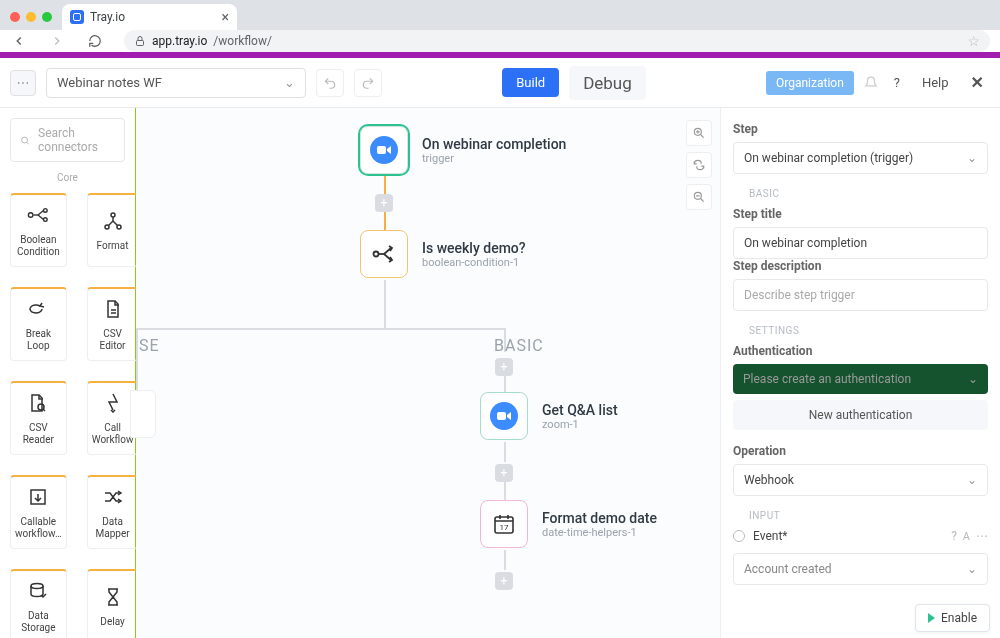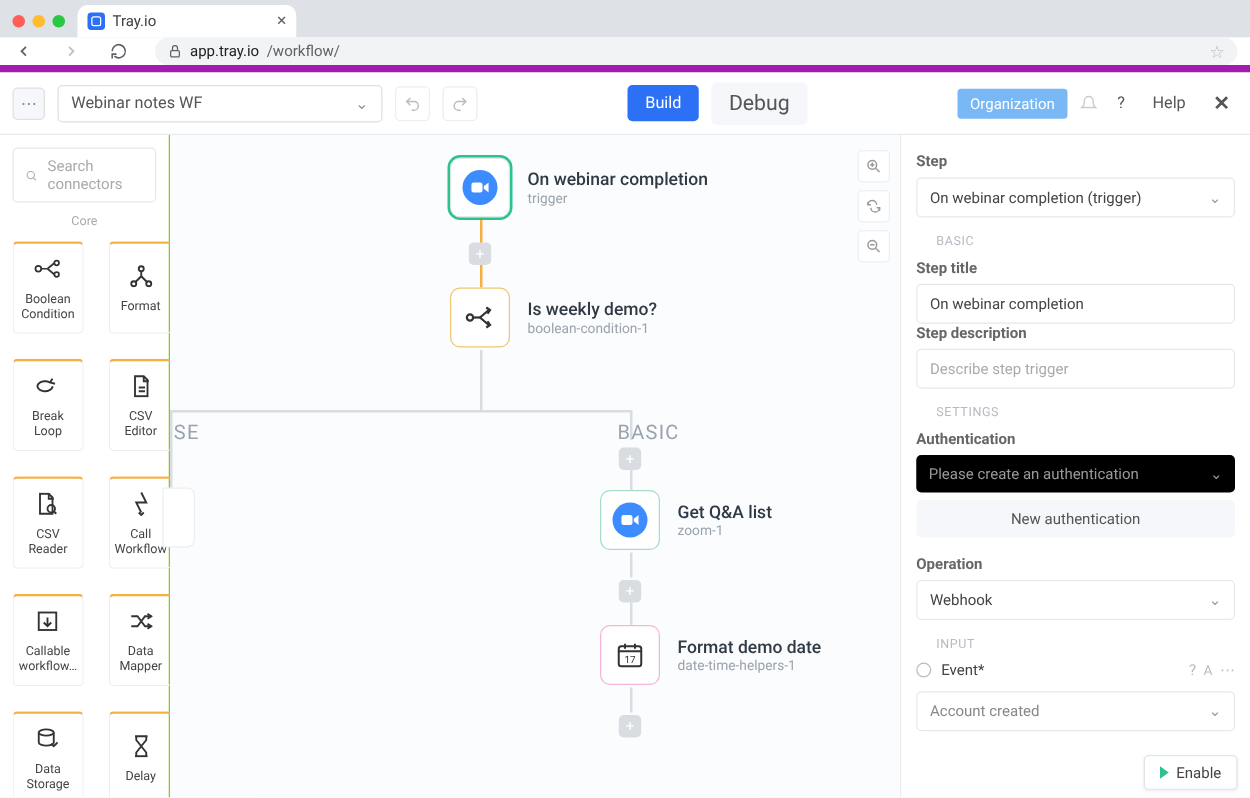--- a/index.html
+++ b/index.html
@@ -61,21 +61,21 @@
   .branch-lbl{ position:absolute; font-size:16px; color:#9aa3ad; letter-spacing:1px;}
   .stub{position:absolute; width:26px;height:48px;background:#fff;border:1px solid #eee;border-radius:0 6px 6px 0;}
   .hline{position:absolute;height:2px;background:#d9dde2;}
 
   .rpanel{ width:280px; border-left:1px solid #eceef1; padding:14px 12px; overflow:hidden; position:relative;}
   .rp-label{ font-size:12px; color:#666; margin-bottom:6px;font-weight:bold;}
   .rp-select{ border:1px solid #e6e8ec; border-radius:4px; padding:8px 10px; display:flex; align-items:center; font-size:12px; color:#444;}
   .rp-section{ font-size:10px;color:#b5bbc2;letter-spacing:0.5px;margin:14px 16px 8px;}
   .rp-input{ border:1px solid #e6e8ec; border-radius:4px; padding:8px 10px; font-size:12px; color:#444;}
   .rp-input.ph{ color:#aaa;}
-  .rp-auth{ background:#000000; border-radius:4px; padding:8px 10px; display:flex;align-items:center;font-size:12px;color:#999;}
+  .rp-auth{ background:#14532d; border-radius:4px; padding:8px 10px; display:flex;align-items:center;font-size:12px;color:#999;}
   .rp-newauth{ background:#f5f7fa; text-align:center;padding:8px;border-radius:4px;font-size:12px;color:#555;margin-top:6px;}
   .ev-row{ display:flex;align-items:center;gap:8px;font-size:12px;color:#444;}
   .radio{width:12px;height:12px;border:1.5px solid #bbb;border-radius:50%;}
   .ev-end{margin-left:auto;display:flex;align-items:center;gap:6px;color:#bbb;}
   .acct{ border:1px solid #e6e8ec;border-radius:4px;padding:8px 10px;font-size:12px;color:#888;display:flex;align-items:center;margin-top:10px;}
   .enable{ position:absolute; right:10px; bottom:6px; background:#fff; border:1px solid #e0e5eb; border-radius:4px; padding:6px 12px; font-size:12px; color:#444; display:flex; align-items:center; gap:6px; box-shadow:0 1px 3px rgba(0,0,0,0.06);}
   .tri{ width:0;height:0;border-left:7px solid #2cc28f;border-top:5px solid transparent;border-bottom:5px solid transparent;}
 
   svg{display:block;}
 </style>

